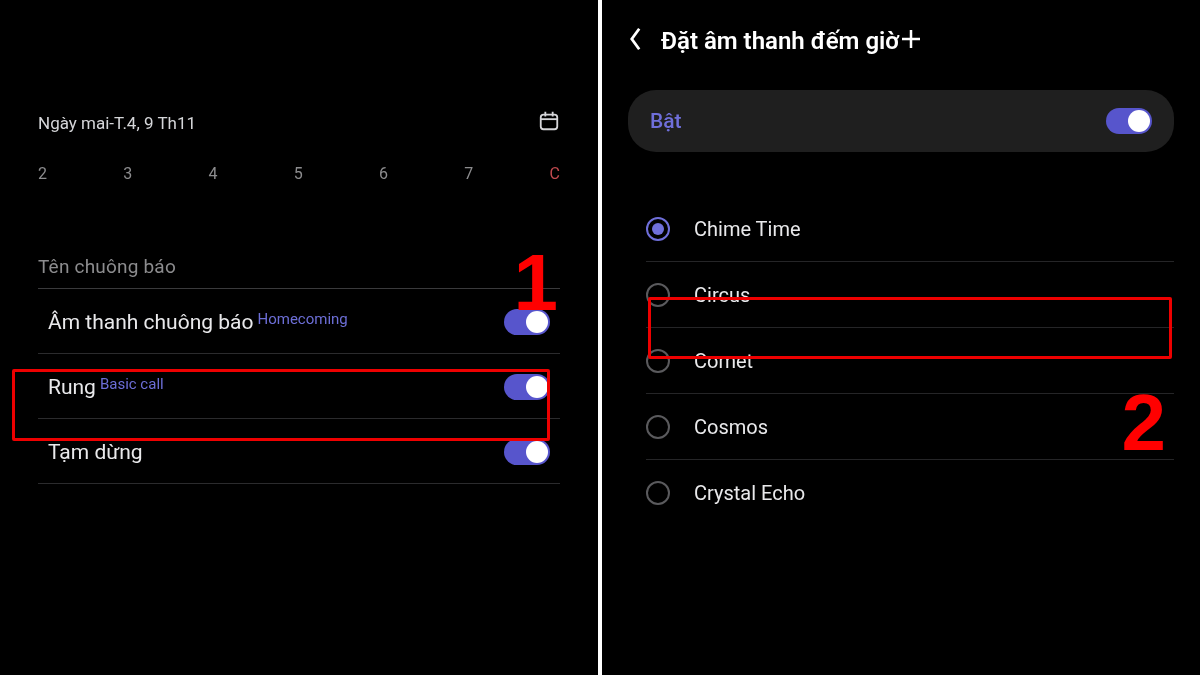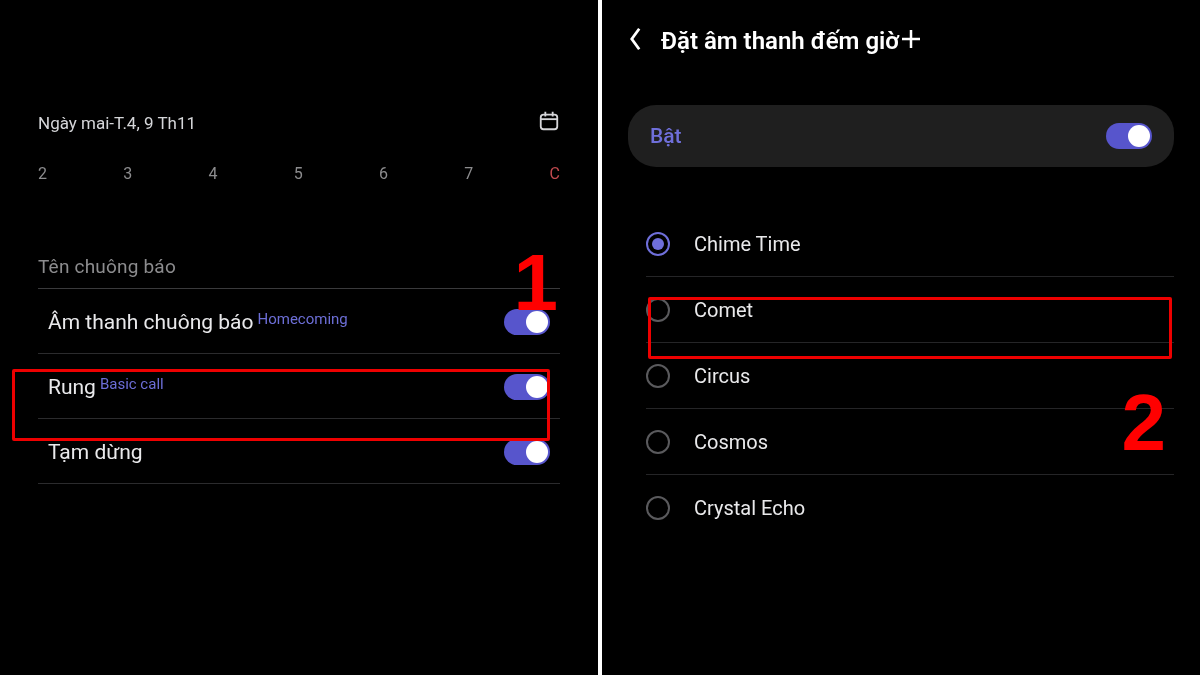--- a/index.html
+++ b/index.html
@@ -102,21 +102,21 @@
     align-items: center;
     justify-content: flex-start;
     padding: 26px 26px 0 26px;
   }
   .right .header .left-group { display: flex; align-items: center; gap: 18px; }
   .back-icon svg { width: 15px; height: 26px; fill: none; stroke: #fff; stroke-width: 3; }
   .right .title { font-size: 24px; font-weight: 600; color: #fff; }
   .plus-icon svg { width: 24px; height: 24px; fill: none; stroke: #fff; stroke-width: 2.5; }
 
   .enable-pill {
-    margin: 49px 26px 0 26px;
+    margin: 34px 26px 0 26px;
     background: #1f1f1f;
     border-radius: 28px;
     padding: 18px 22px;
     display: flex;
     justify-content: space-between;
     align-items: center;
   }
   .enable-pill .elabel { color: #6f6fda; font-size: 21px; font-weight: 500; }
 
   .sound-list {
@@ -247,25 +247,25 @@
     <div class="toggle"></div>
   </div>
 
   <div class="sound-list">
     <div class="sound-item">
       <div class="radio selected"></div>
       <span class="sound-name">Chime Time</span>
     </div>
     <div class="sound-item">
       <div class="radio"></div>
+      <span class="sound-name">Circus</span>
+    </div>
+    <div class="sound-item">
+      <div class="radio"></div>
       <span class="sound-name">Comet</span>
-    </div>
-    <div class="sound-item">
-      <div class="radio"></div>
-      <span class="sound-name">Circus</span>
     </div>
     <div class="sound-item">
       <div class="radio"></div>
       <span class="sound-name">Cosmos</span>
     </div>
     <div class="sound-item">
       <div class="radio"></div>
       <span class="sound-name">Crystal Echo</span>
     </div>
   </div>

